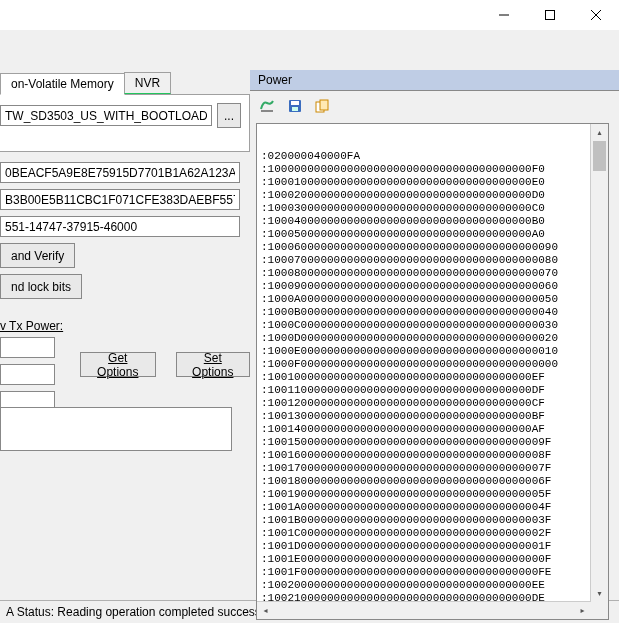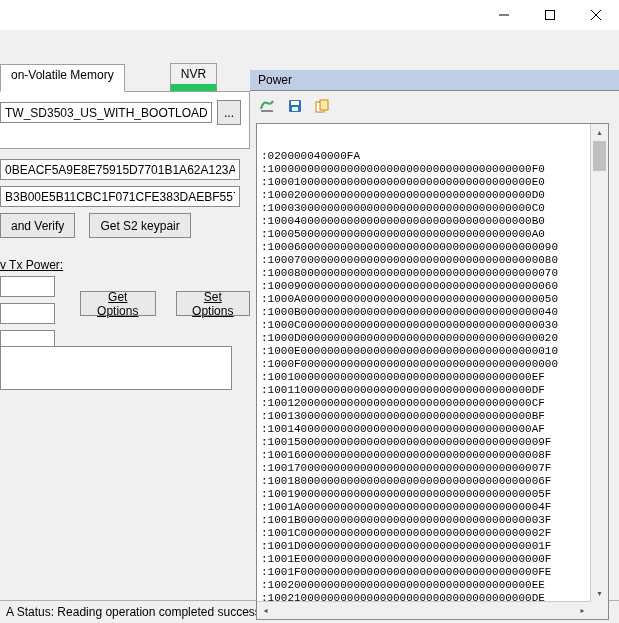--- a/index.html
+++ b/index.html
@@ -47,36 +47,35 @@
     padding-top: 30px;
     box-sizing: border-box;
   }
   .right-col {
     width: 369px;
     position: relative;
   }
   
   .tabs {
     display: flex;
-    margin-top: 3px;
-    gap: 46px;
+    margin-top: 12px;
   }
   .tab {
     background: #fff;
     border: 1px solid #a0a0a0;
     border-bottom: 1px solid #fff;
     padding: 3px 10px;
     font-size: 12px;
     margin-right: -1px;
     position: relative;
     top: 1px;
   }
   .tab.inactive {
     background: #f0f0f0;
-    border-bottom: 7px solid #22c55e;
+    border-bottom: 1px solid #22c55e;
     top: 0;
   }
   .tabpanel {
     border: 1px solid #a0a0a0;
     border-left: none;
     background: #fff;
     padding: 8px 8px 8px 0;
     min-height: 40px;
   }
   .file-row {
@@ -278,23 +277,26 @@
       <div class="tabpanel">
         <div class="file-row">
           <input class="inp file-input" value="TW_SD3503_US_WITH_BOOTLOADER." style="">
           <button class="btn small">...</button>
         </div>
       </div>
 
       <div class="field-block">
         <input class="inp" value="0BEACF5A9E8E75915D7701B1A62A123AAD83" style="">
         <input class="inp" value="B3B00E5B11CBC1F071CFE383DAEBF557B75F" style="">
+        <input class="inp" value="551-14747-37915-46000" style="">
         <div class="btn-row">
           <button class="btn">and Verify</button>
-          <button class="btn">Get S2 keypair</button>
+        </div>
+        <div class="btn-row">
+          <button class="btn">nd lock bits</button>
         </div>
       </div>
 
       <div class="options-area">
         <span class="label">v Tx Power:</span>
         <input class="inp" style="">
         <input class="inp" style="">
         <input class="inp" style="">
         <div class="options-btns">
           <button class="btn">Get Options</button>

